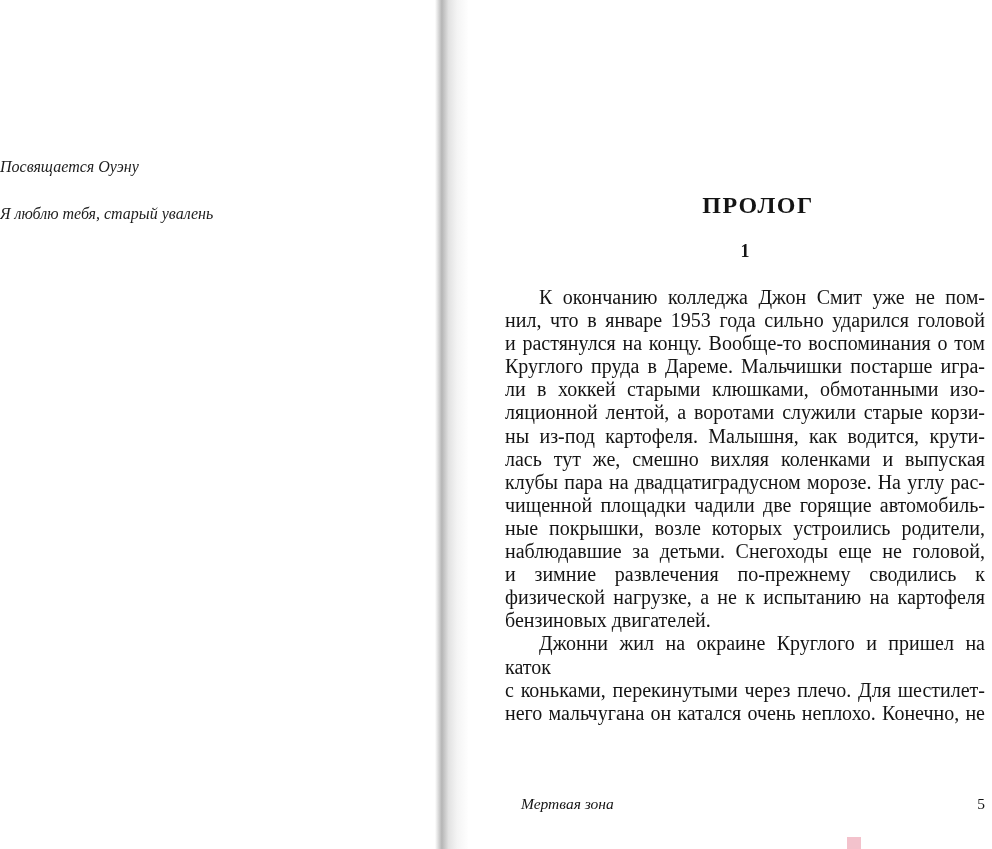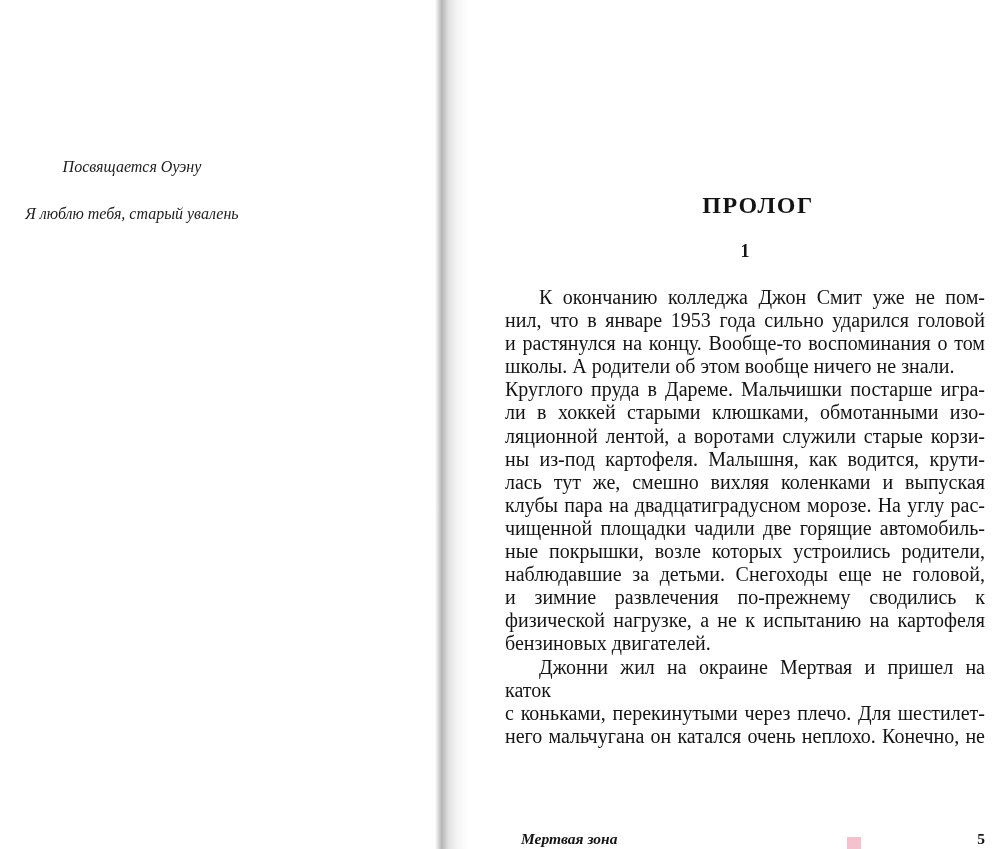--- a/index.html
+++ b/index.html
@@ -36,21 +36,21 @@
       #e2e2e2 40%,
       #f4f4f4 65%,
       #ffffff 100%);
   }
 
   .dedication {
     position: absolute;
     top: 158px;
     left: 0;
     width: 264px;
-    text-align: center;
+    text-align: left;
     font-style: italic;
     font-size: 16px;
     color: #1c1c1c;
   }
   .dedication p { margin: 0; }
   .dedication .line1 { margin-bottom: 29px; }
 
   .chapter-title {
     position: absolute;
     top: 179px;
@@ -83,28 +83,27 @@
   .text-line {
     text-align: justify;
     text-align-last: justify;
     white-space: normal;
   }
   .text-line.first-line { text-indent: 34px; }
   .text-line.last-line { text-align-last: left; }
 
   .page-footer {
     position: absolute;
-    top: 830px;
+    top: 795px;
     left: 37px;
     width: 480px;
     display: flex;
     justify-content: space-between;
     align-items: baseline;
     font-size: 15.5px;
-    font-weight: bold;
   }
   .running-title {
     font-style: italic;
     padding-left: 16px;
   }
   .page-number {
     font-style: normal;
   }
 
   .scan-artifact {
@@ -131,34 +130,33 @@
   <div class="gutter"></div>
 
   <div class="page right-page">
     <h1 class="chapter-title">ПРОЛОГ</h1>
     <div class="section-number">1</div>
 
     <div class="body-text">
         <div class="text-line first-line">К окончанию колледжа Джон Смит уже не пом-</div>
         <div class="text-line">нил, что в январе 1953 года сильно ударился головой</div>
         <div class="text-line">и растянулся на концу. Вообще-то воспоминания о том</div>
-        <div class="text-line last-line">школы. А родители об этом вообще ничего не знали.</div>
         <div class="text-line">Круглого пруда в Дареме. Мальчишки постарше игра-</div>
         <div class="text-line">ли в хоккей старыми клюшками, обмотанными изо-</div>
         <div class="text-line">ляционной лентой, а воротами служили старые корзи-</div>
         <div class="text-line">ны из-под картофеля. Малышня, как водится, крути-</div>
         <div class="text-line">лась тут же, смешно вихляя коленками и выпуская</div>
         <div class="text-line">клубы пара на двадцатиградусном морозе. На углу рас-</div>
         <div class="text-line">чищенной площадки чадили две горящие автомобиль-</div>
         <div class="text-line">ные покрышки, возле которых устроились родители,</div>
         <div class="text-line">наблюдавшие за детьми. Снегоходы еще не головой,</div>
         <div class="text-line">и зимние развлечения по-прежнему сводились к</div>
         <div class="text-line">физической нагрузке, а не к испытанию на картофеля</div>
         <div class="text-line last-line">бензиновых двигателей.</div>
-        <div class="text-line first-line">Джонни жил на окраине Мертвая и пришел на каток</div>
+        <div class="text-line first-line">Джонни жил на окраине Круглого и пришел на каток</div>
         <div class="text-line">с коньками, перекинутыми через плечо. Для шестилет-</div>
         <div class="text-line">него мальчугана он катался очень неплохо. Конечно, не</div>
       </div>
 
     <div class="page-footer">
       <span class="running-title">Мертвая зона</span>
       <span class="page-number">5</span>
     </div>
   </div>
 

